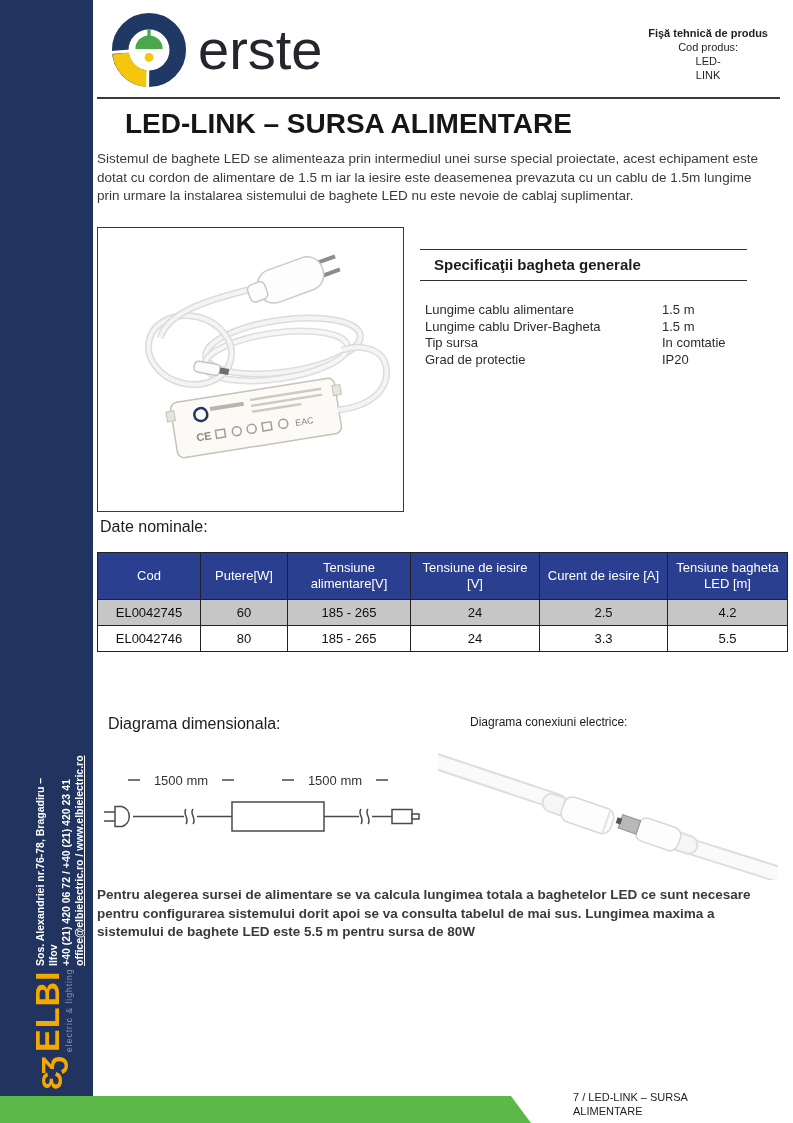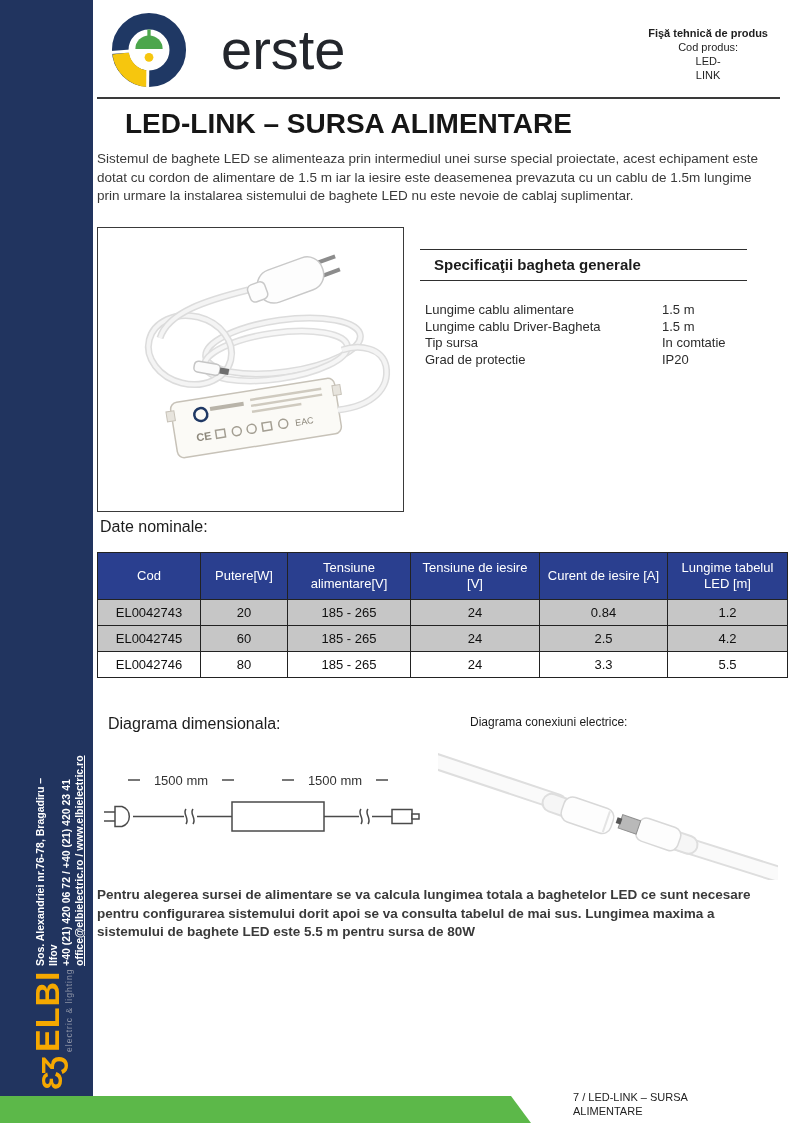--- a/index.html
+++ b/index.html
@@ -42,21 +42,21 @@
   .green-bar {
     position:absolute; left:0; top:1096px; width:531px; height:27px;
     background:#5cb849;
     clip-path:polygon(0 0, calc(100% - 20px) 0, 100% 100%, 0 100%);
   }
   .footer-text {
     position:absolute; left:573px; top:1091px;
     font-size:11px; line-height:13.5px; color:#222222;
   }
   
-  .logo-group { position:absolute; left:110px; top:10px; display:flex; align-items:center;gap:23px; }
+  .logo-group { position:absolute; left:110px; top:10px; display:flex; align-items:center; }
   .brand {
     font-size:56px; color:#23262c; letter-spacing:0px; margin-left:10px;
     font-weight:500; line-height:80px;
   }
   .head-right {
     position:absolute; right:25px; top:26px; text-align:center;
     font-size:11px; line-height:14px; color:#1f1f1f;
   }
   .head-right .b { font-weight:bold; }
   .head-rule {
@@ -245,32 +245,24 @@
         <col style="width:128px">
         <col style="width:120px">
     </colgroup>
     <thead>
       <tr>
         <th>Cod</th>
         <th>Putere[W]</th>
         <th>Tensiune alimentare[V]</th>
         <th>Tensiune de iesire [V]</th>
         <th>Curent de iesire [A]</th>
-        <th>Lungime tabelul LED [m]</th>
+        <th>Tensiune bagheta LED [m]</th>
       </tr>
     </thead>
     <tbody>
-      <tr class="gray">
-        <td>EL0042743</td>
-        <td>20</td>
-        <td>185 - 265</td>
-        <td>24</td>
-        <td>0.84</td>
-        <td>1.2</td>
-      </tr>
       <tr class="gray">
         <td>EL0042745</td>
         <td>60</td>
         <td>185 - 265</td>
         <td>24</td>
         <td>2.5</td>
         <td>4.2</td>
       </tr>
       <tr class="white">
         <td>EL0042746</td>

